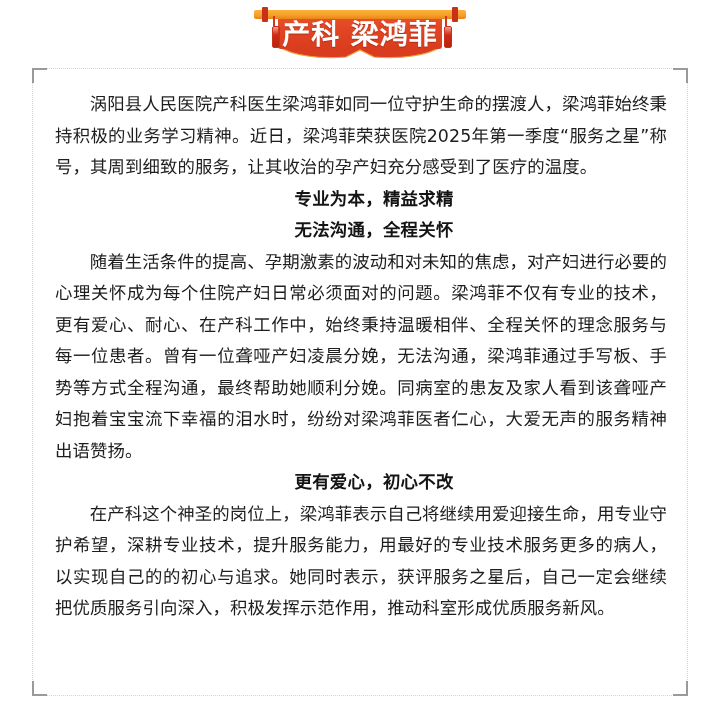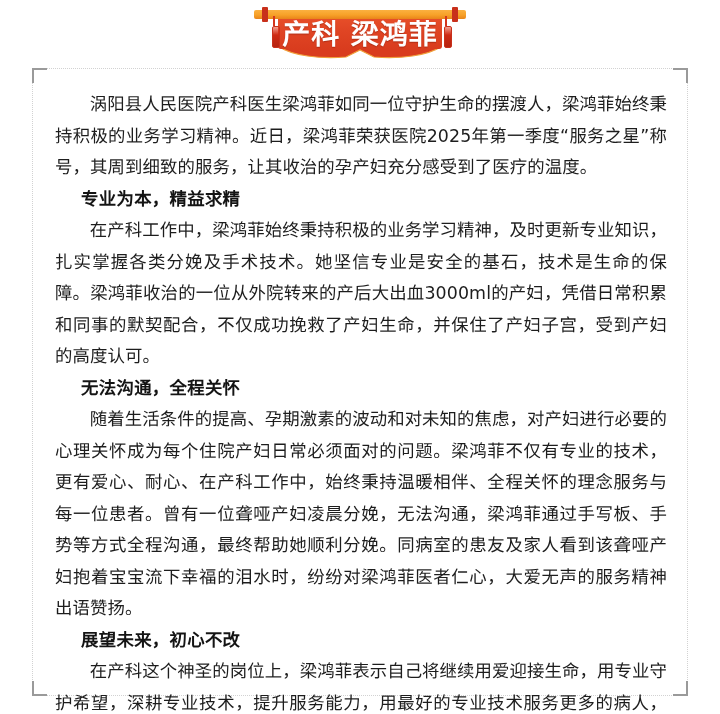--- a/index.html
+++ b/index.html
@@ -157,20 +157,21 @@
     letter-spacing: 0.1px;
   }
   .heading {
     font-size: 17.4px;
     line-height: 31.5px;
     font-weight: bold;
     text-indent: 1.5em;
     margin: 0;
     color: #141414;
     letter-spacing: 0.3px;
+    text-align: center;
   }
 </style>
 </head>
 <body>
 
 <div class="banner-wrap">
   <div class="banner">
 
     <div class="banner-tail">
       <svg width="164" height="15" viewBox="0 0 164 15" xmlns="http://www.w3.org/2000/svg">
@@ -200,19 +201,18 @@
 
 <div class="content-box">
   <span class="corner tl"></span>
   <span class="corner tr"></span>
   <span class="corner bl"></span>
   <span class="corner br"></span>
 
   <div class="article" id="article-body">
       <p class="para">涡阳县人民医院产科医生梁鸿菲如同一位守护生命的摆渡人，梁鸿菲始终秉持积极的业务学习精神。近日，梁鸿菲荣获医院2025年第一季度“服务之星”称号，其周到细致的服务，让其收治的孕产妇充分感受到了医疗的温度。</p>
       <p class="heading">专业为本，精益求精</p>
-      <p class="para">在产科工作中，梁鸿菲始终秉持积极的业务学习精神，及时更新专业知识，扎实掌握各类分娩及手术技术。她坚信专业是安全的基石，技术是生命的保障。梁鸿菲收治的一位从外院转来的产后大出血3000ml的产妇，凭借日常积累和同事的默契配合，不仅成功挽救了产妇生命，并保住了产妇子宫，受到产妇的高度认可。</p>
       <p class="heading">无法沟通，全程关怀</p>
       <p class="para">随着生活条件的提高、孕期激素的波动和对未知的焦虑，对产妇进行必要的心理关怀成为每个住院产妇日常必须面对的问题。梁鸿菲不仅有专业的技术，更有爱心、耐心、在产科工作中，始终秉持温暖相伴、全程关怀的理念服务与每一位患者。曾有一位聋哑产妇凌晨分娩，无法沟通，梁鸿菲通过手写板、手势等方式全程沟通，最终帮助她顺利分娩。同病室的患友及家人看到该聋哑产妇抱着宝宝流下幸福的泪水时，纷纷对梁鸿菲医者仁心，大爱无声的服务精神出语赞扬。</p>
-      <p class="heading">展望未来，初心不改</p>
+      <p class="heading">更有爱心，初心不改</p>
       <p class="para">在产科这个神圣的岗位上，梁鸿菲表示自己将继续用爱迎接生命，用专业守护希望，深耕专业技术，提升服务能力，用最好的专业技术服务更多的病人，以实现自己的的初心与追求。她同时表示，获评服务之星后，自己一定会继续把优质服务引向深入，积极发挥示范作用，推动科室形成优质服务新风。</p>
     </div>
 </div>
 
 </body></html>

